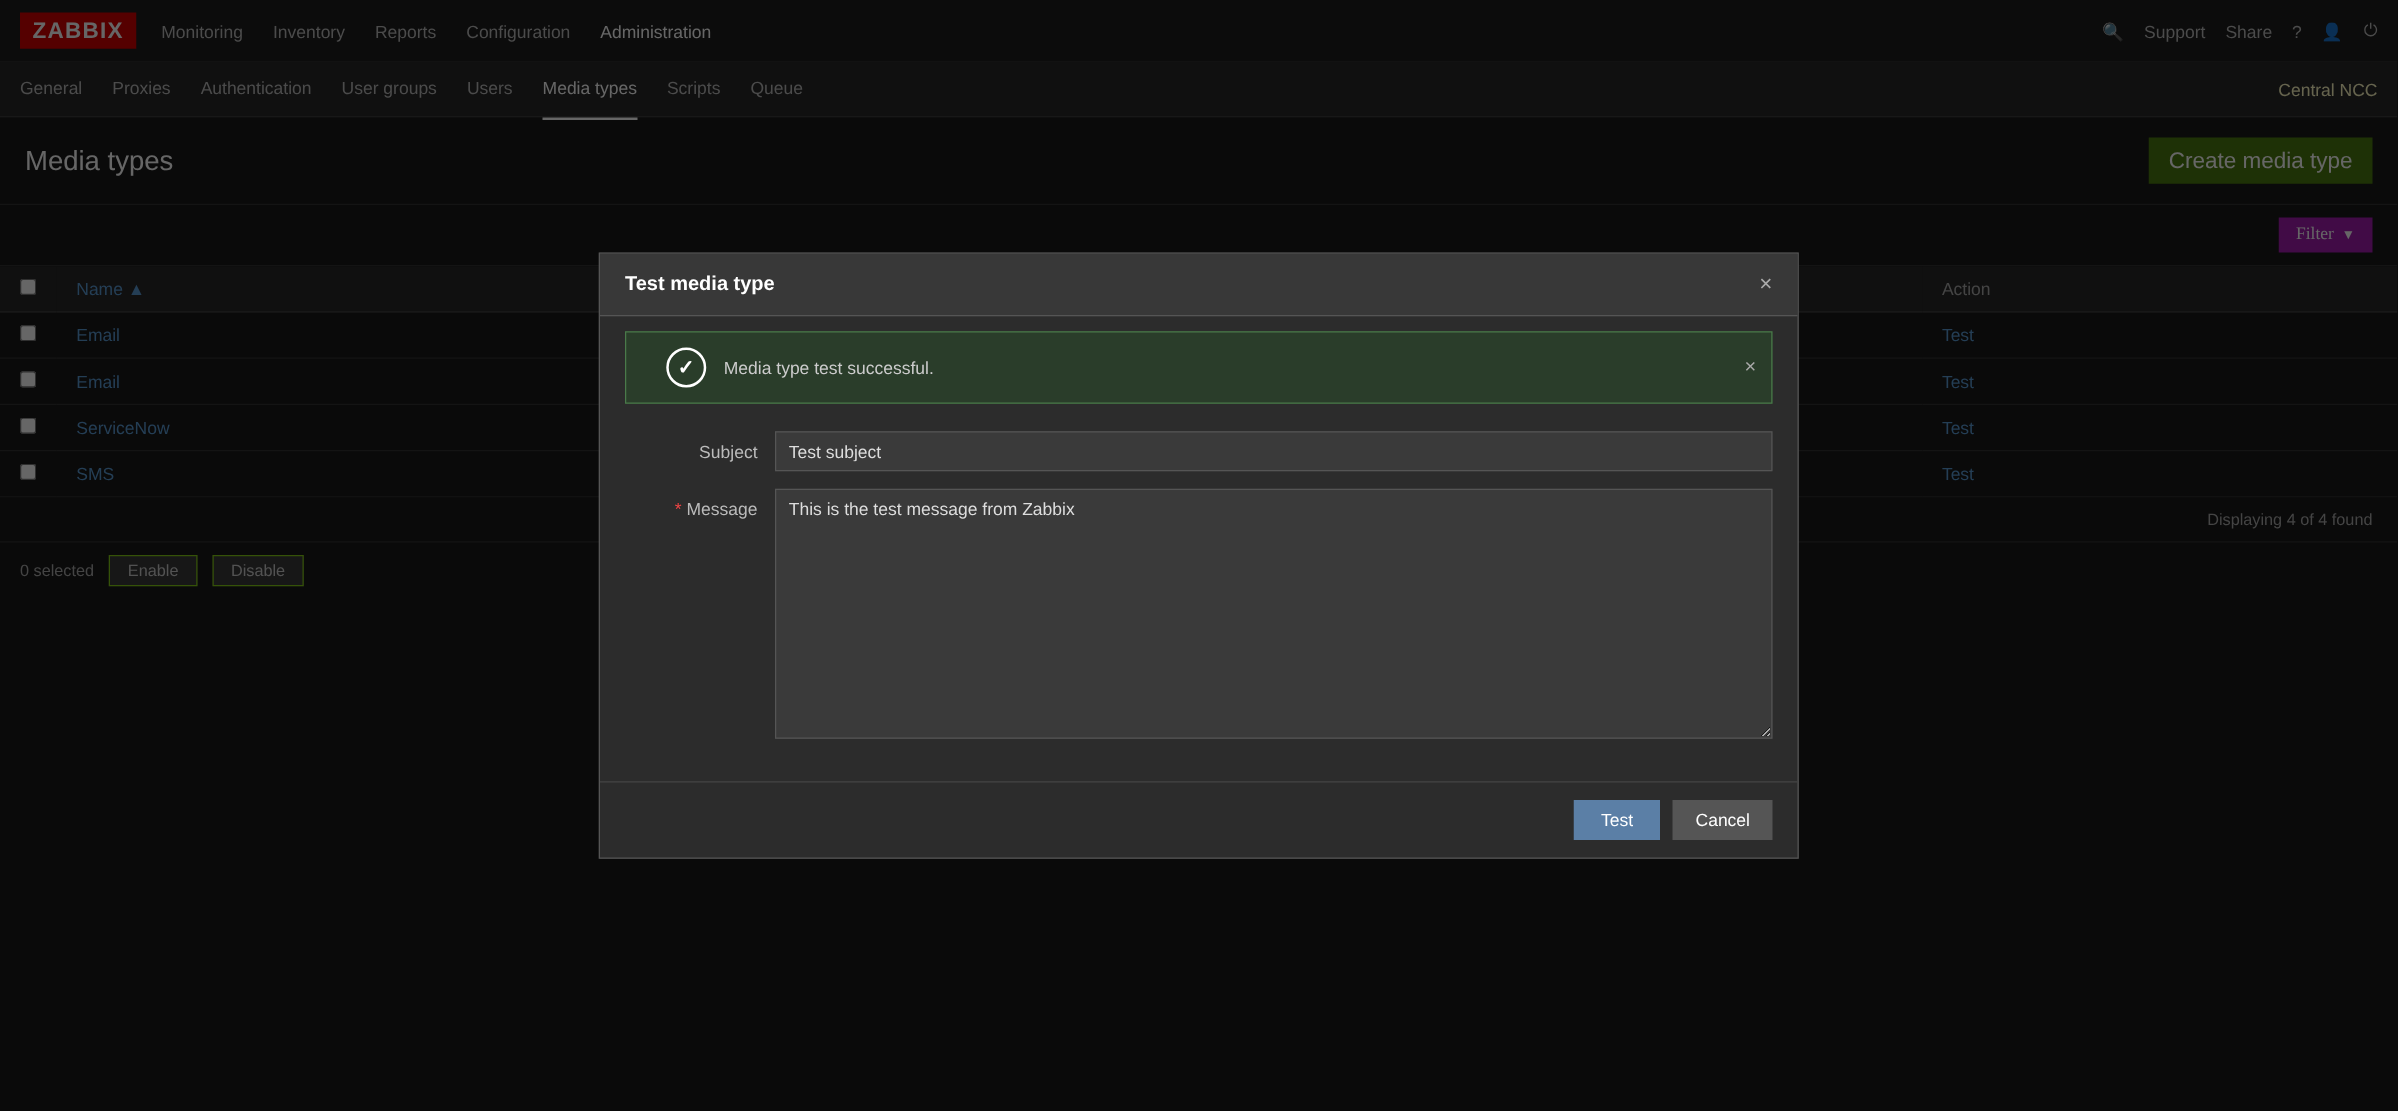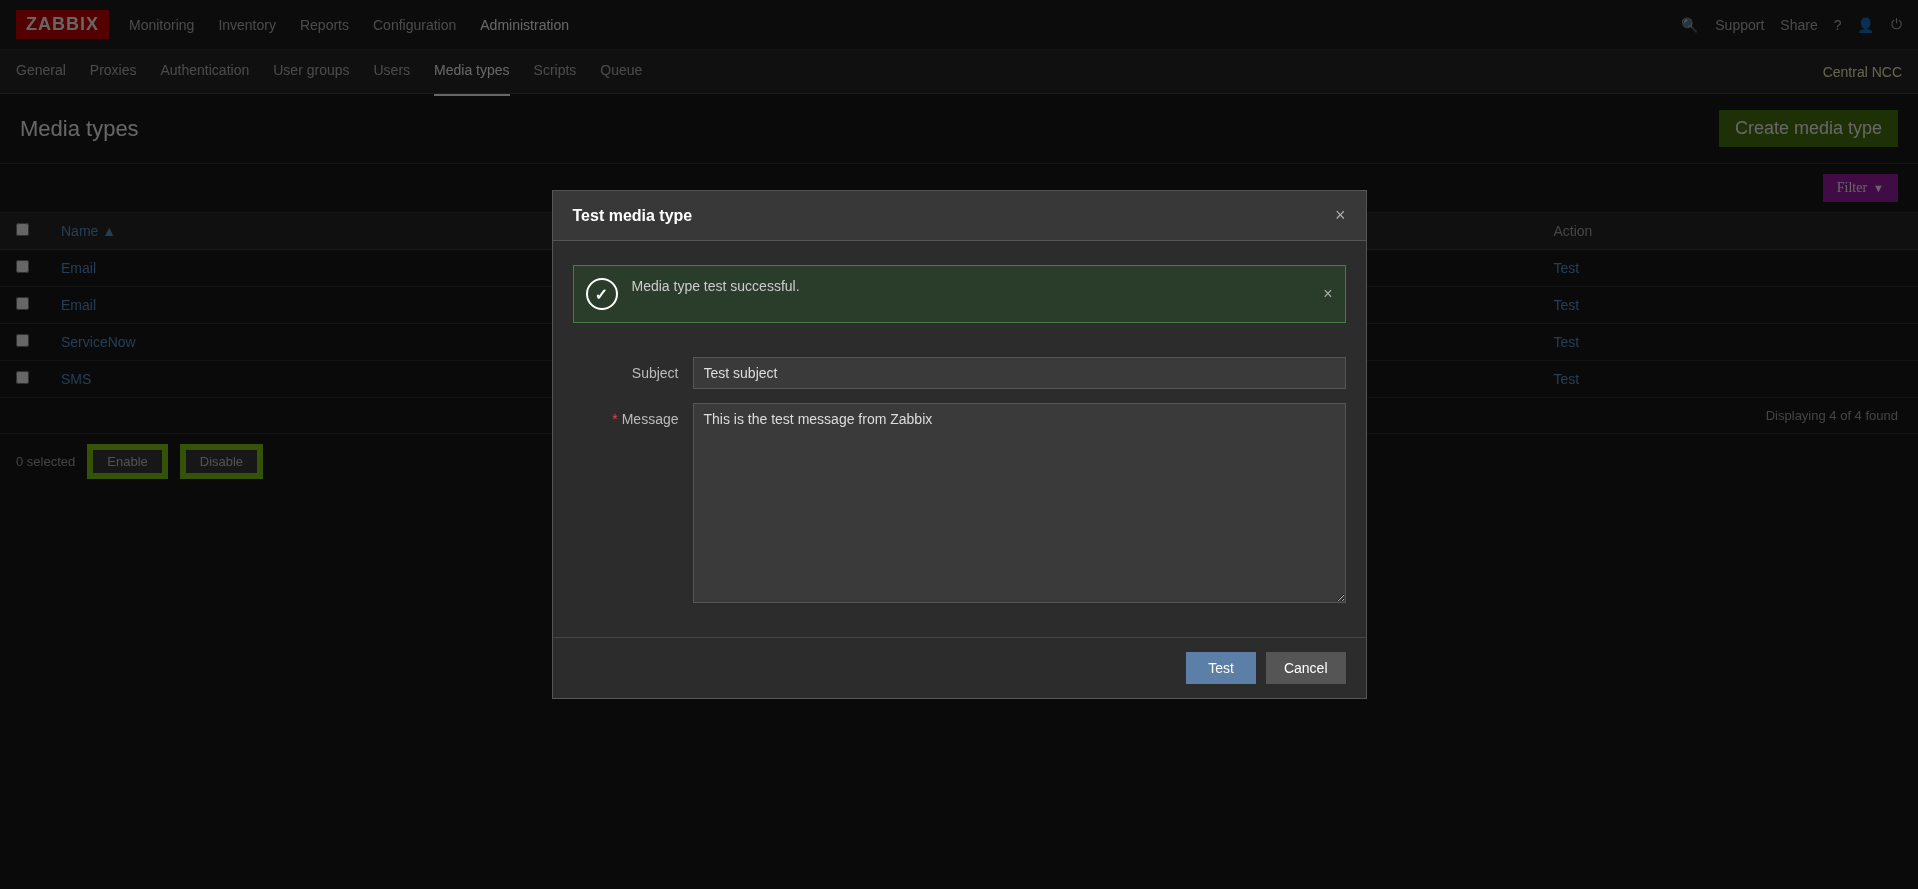--- a/index.html
+++ b/index.html
@@ -177,21 +177,21 @@
       background: #1a1a1a;
       border-top: 1px solid #333;
     }
     .bottom-bar span {
       color: #aaa;
       font-size: 13px;
     }
     .btn-small {
       background: #3a3a3a;
       color: #ccc;
-      border: 6px solid #84cc16;
+      border: 1px solid #84cc16;
       padding: 4px 14px;
       cursor: pointer;
       font-size: 13px;
     }
 
     .displaying-text {
       color: #aaa;
       font-size: 13px;
       padding: 10px 20px;
       text-align: right;
@@ -205,21 +205,21 @@
       background: rgba(0,0,0,0.6);
       display: flex;
       align-items: center;
       justify-content: center;
       z-index: 100;
     }
 
     
     .modal {
       background: #2c2c2c;
-      width: 815px;
+      width: 960px;
       max-width: 95vw;
       border: 1px solid #555;
       position: relative;
     }
     .modal-header {
       background: #383838;
       padding: 14px 20px;
       display: flex;
       align-items: center;
       justify-content: space-between;
@@ -235,24 +235,24 @@
       border: none;
       color: #aaa;
       font-size: 18px;
       cursor: pointer;
     }
 
     
     .success-banner {
       background: #2a3d2a;
       border: 1px solid #4a7a4a;
-      margin: 24px 20px;
-      padding: 12px 12px;
-      display: flex;
-      align-items: flex-start;
+      margin: 12px 20px;
+      padding: 12px 32px;
+      display: flex;
+      align-items: center;
       gap: 14px;
       position: relative;
     }
     .success-icon {
       width: 32px;
       height: 32px;
       border-radius: 50%;
       border: 2px solid #fff;
       display: flex;
       align-items: center;

